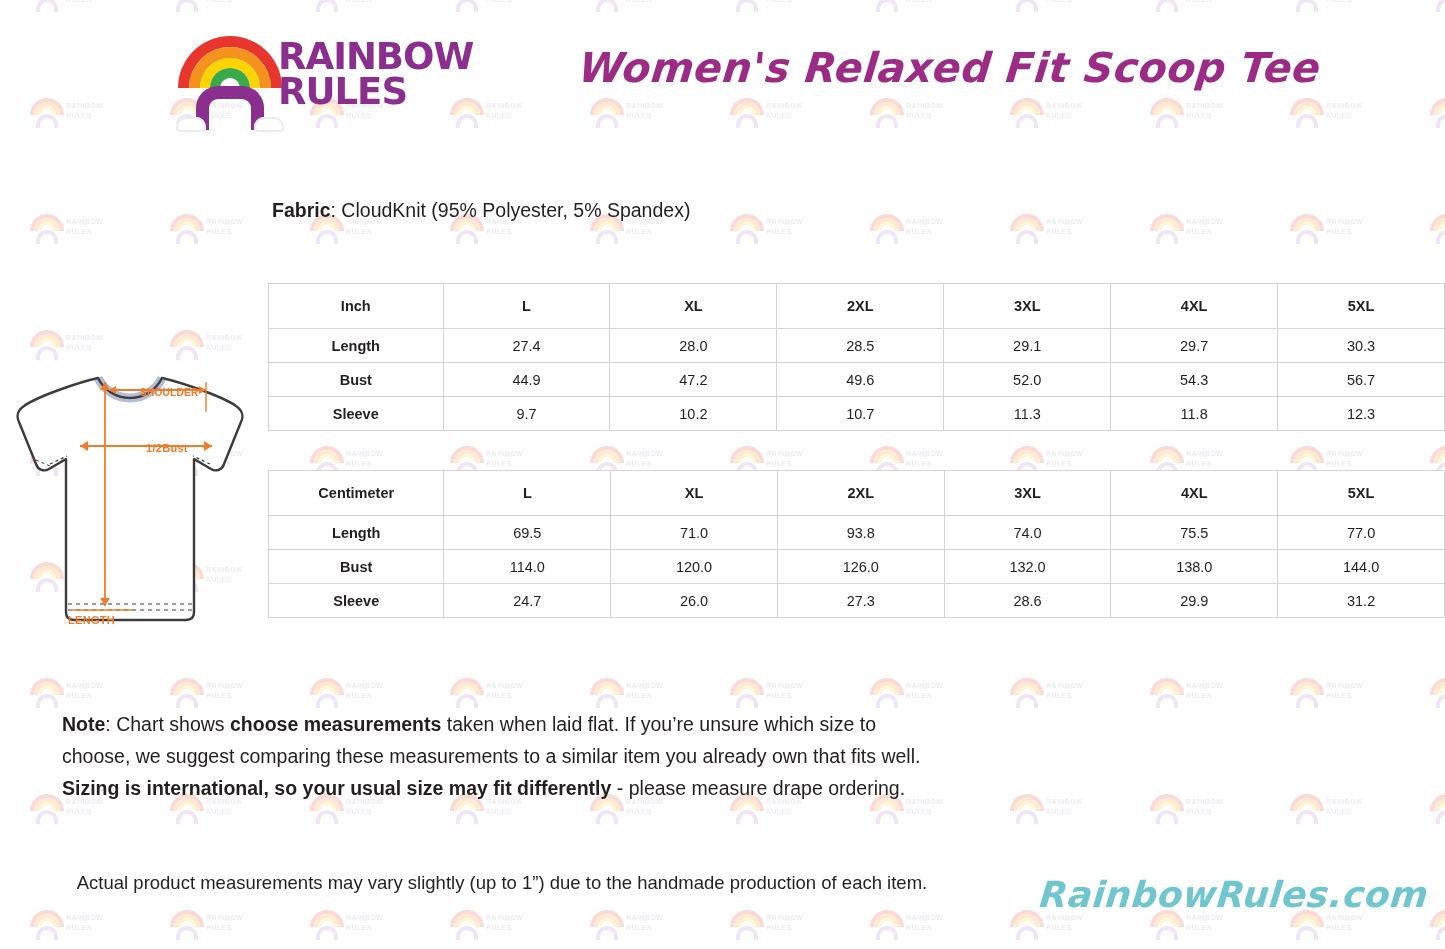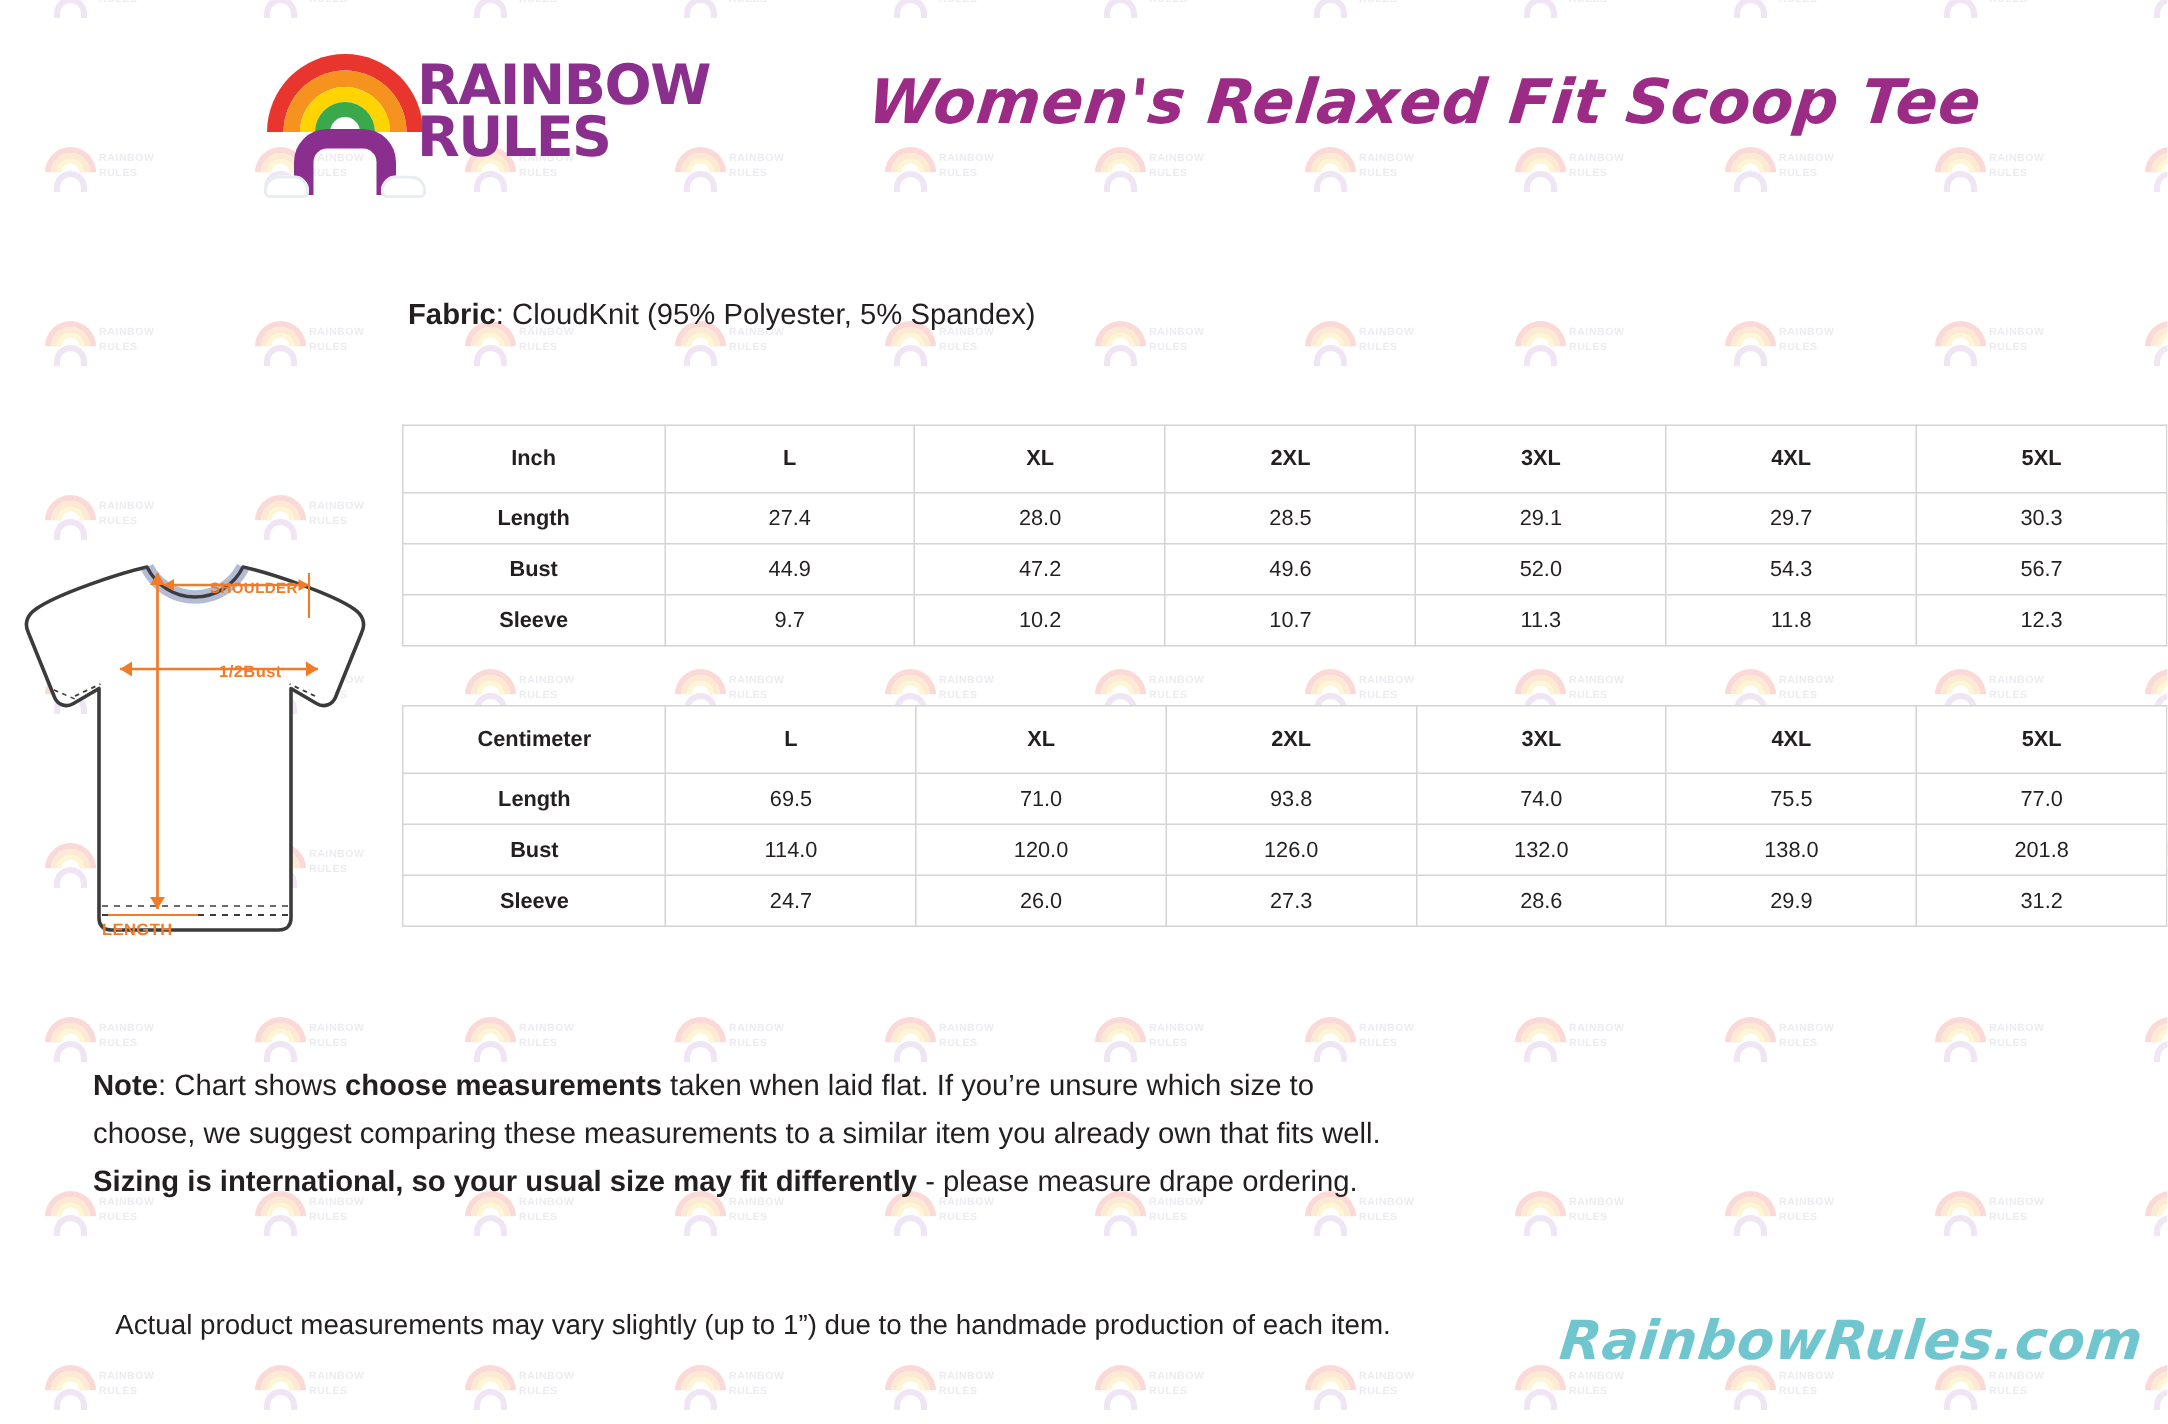--- a/index.html
+++ b/index.html
@@ -1171,21 +1171,21 @@
       <td>75.5</td>
       <td>77.0</td>
     </tr>
     <tr>
       <td class="row-label">Bust</td>
       <td>114.0</td>
       <td>120.0</td>
       <td>126.0</td>
       <td>132.0</td>
       <td>138.0</td>
-      <td>201.8</td>
+      <td>144.0</td>
     </tr>
     <tr>
       <td class="row-label">Sleeve</td>
       <td>24.7</td>
       <td>26.0</td>
       <td>27.3</td>
       <td>28.6</td>
       <td>29.9</td>
       <td>31.2</td>
     </tr>

